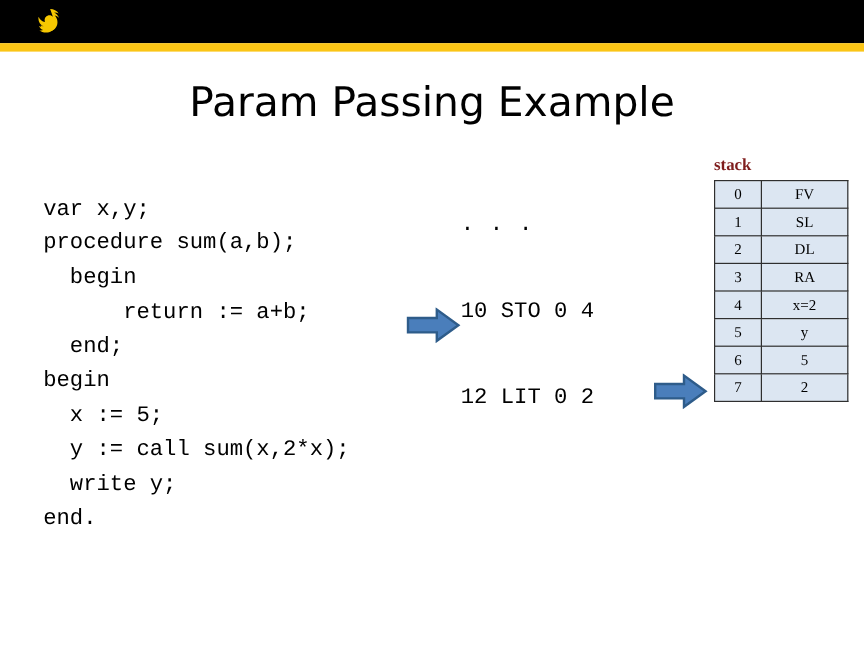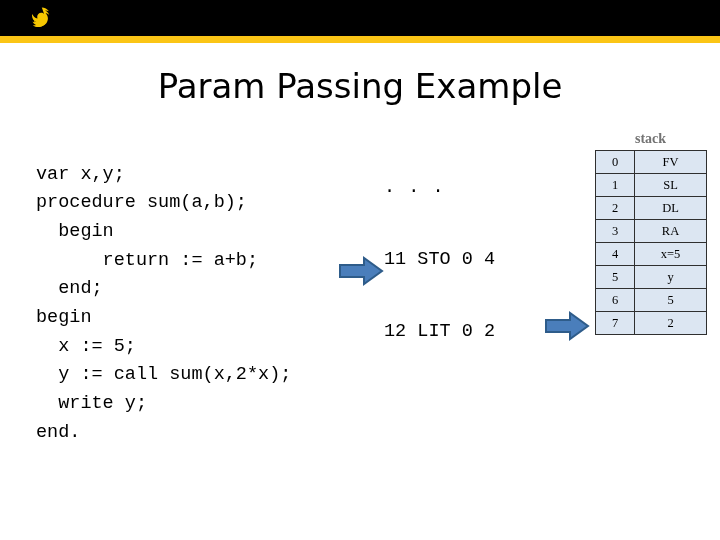--- a/index.html
+++ b/index.html
@@ -101,25 +101,24 @@
   }
 
   
   #stack-panel {
     position: absolute;
     left: 595px;
     top: 130px;
   }
   #stack-label {
     width: 111px;
-    text-align: center;
     font-family: "Liberation Serif", serif;
     font-weight: bold;
     font-size: 14px;
-    color: #737373;
+    color: #7f1d1d;
     line-height: 18px;
   }
   #stack-table {
     border-collapse: collapse;
     margin-top: 2px;
     table-layout: fixed;
     width: 111px;
   }
   #stack-table td {
     border: 1px solid #2f2f2f;
@@ -159,21 +158,21 @@
       return := a+b;
   end;
 begin
   x := 5;
   y := call sum(x,2*x);
   write y;
 end.</pre>
 
 <div id="instruction-listing">
   <div class="ellipsis-row">. . .</div>
-  <div class="ins-row"><span class="ins-addr">11</span> <span>STO</span> <span>0</span> <span>4</span></div>
+  <div class="ins-row"><span class="ins-addr">10</span> <span>STO</span> <span>0</span> <span>4</span></div>
   <div class="ins-row"><span class="ins-addr">12</span> <span>LIT</span> <span>0</span> <span>2</span></div>
   
   
   
   
   
   
   
 </div>
 
@@ -200,21 +199,21 @@
       <tr>
         <td class="stack-index">2</td>
         <td class="stack-value">DL</td>
       </tr>
       <tr>
         <td class="stack-index">3</td>
         <td class="stack-value">RA</td>
       </tr>
       <tr>
         <td class="stack-index">4</td>
-        <td class="stack-value">x=5</td>
+        <td class="stack-value">x=2</td>
       </tr>
       <tr>
         <td class="stack-index">5</td>
         <td class="stack-value">y</td>
       </tr>
       <tr>
         <td class="stack-index">6</td>
         <td class="stack-value">5</td>
       </tr>
       <tr>

